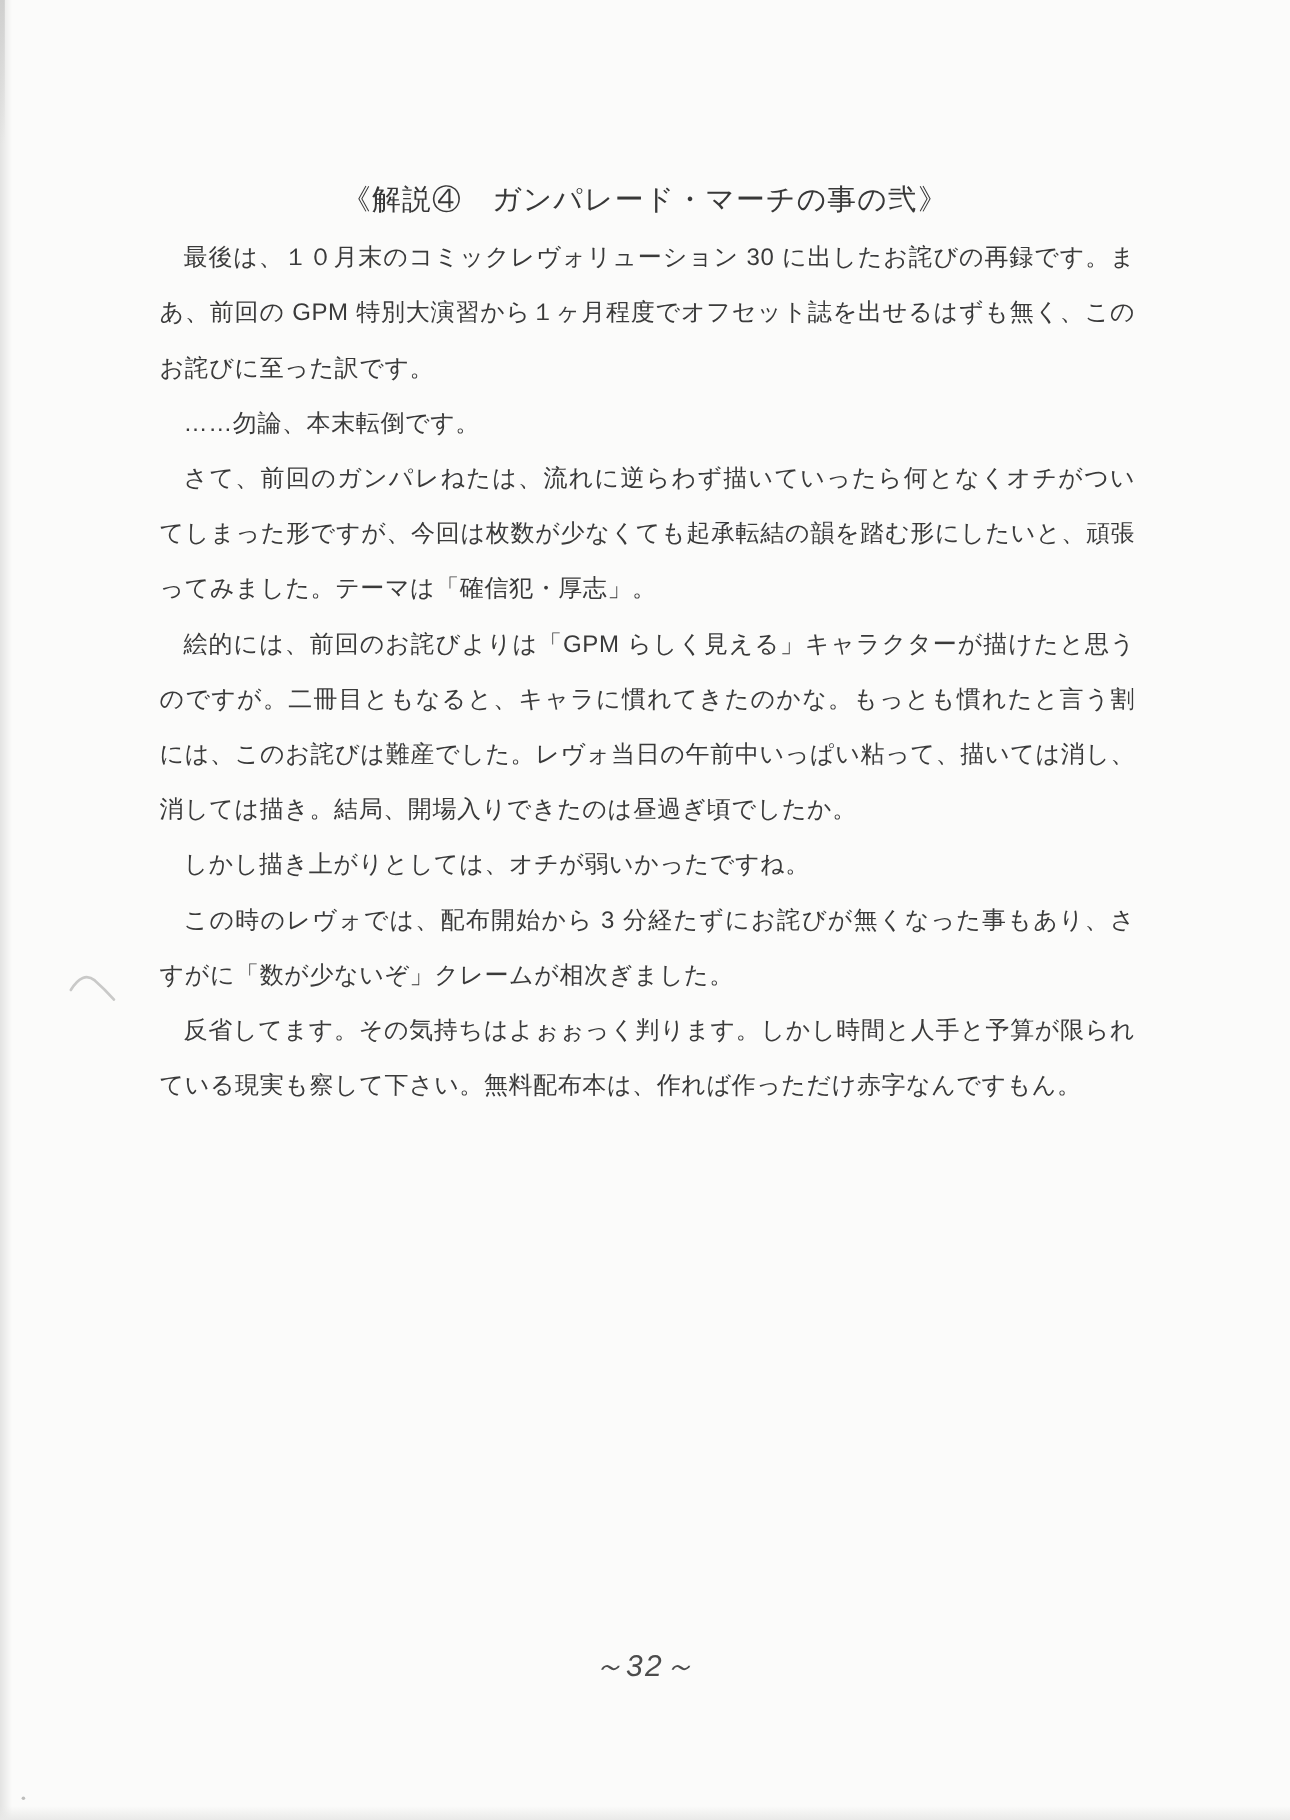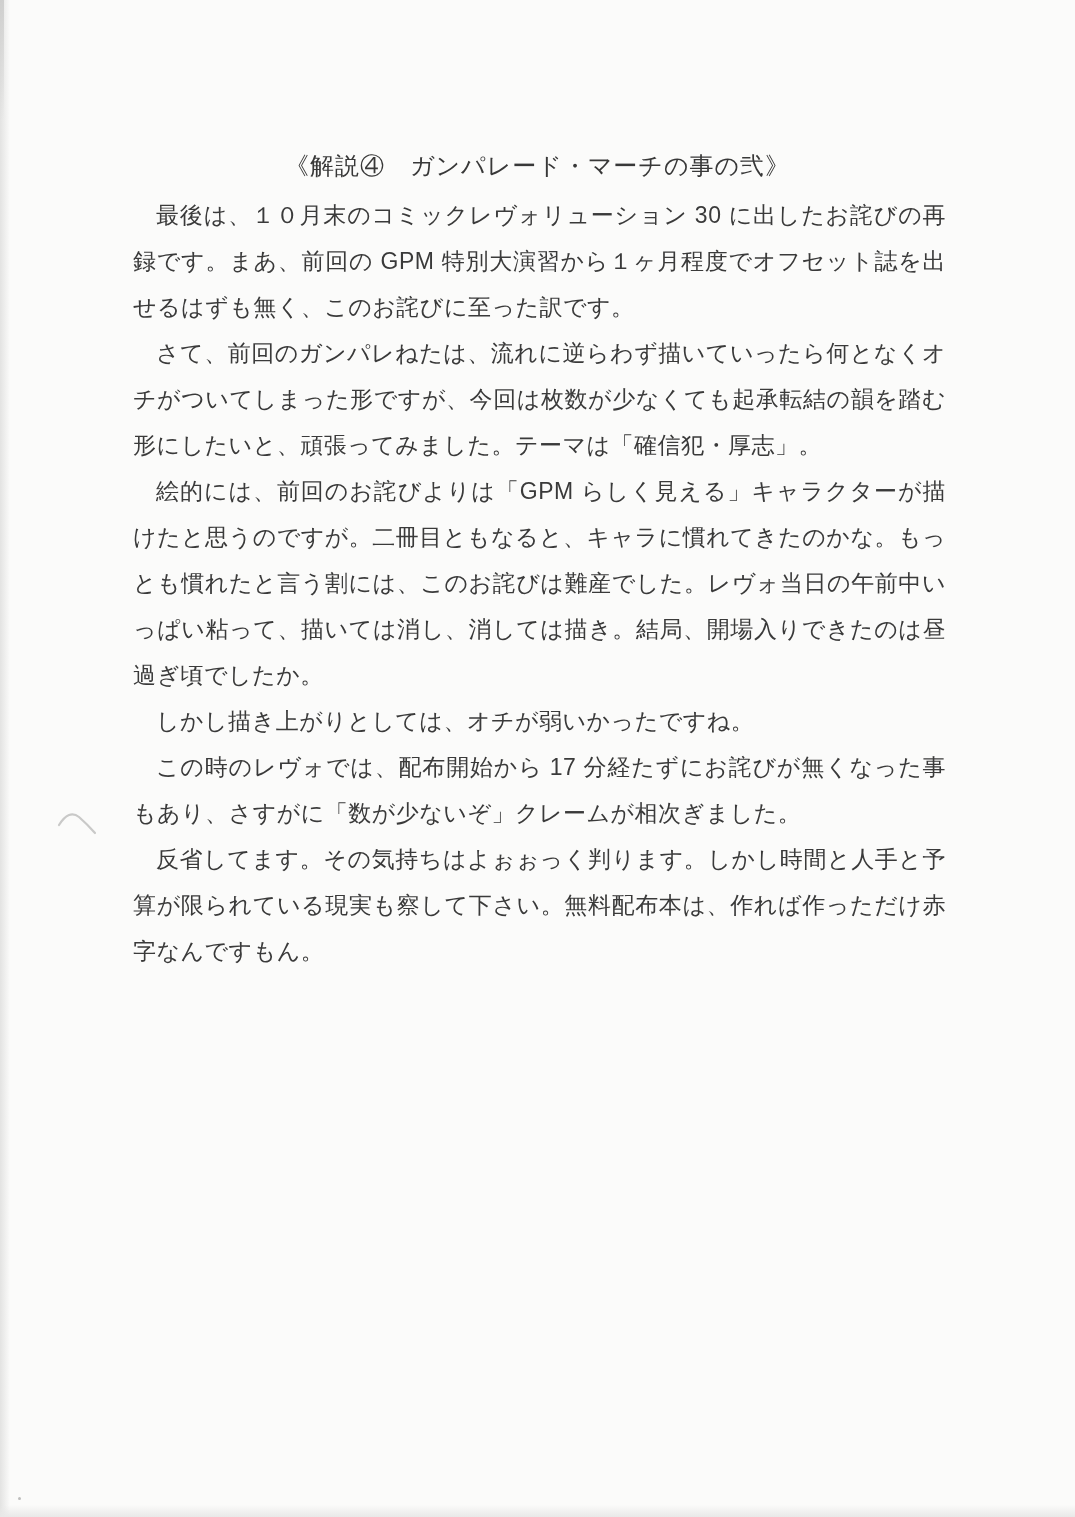--- a/index.html
+++ b/index.html
@@ -61,21 +61,21 @@
     font-weight: 500;
     letter-spacing: 1px;
     color: #383838;
     white-space: nowrap;
   }
   .doc-body {
     position: absolute;
     top: 192px;
     left: 133px;
     width: 813px;
-    font-size: 23px;
+    font-size: 20px;
     line-height: 46px;
     text-align: justify;
     letter-spacing: 0.5px;
     color: #3a3a3a;
   }
   .doc-body p {
     margin: 0;
     text-indent: 1em;
     word-break: break-all;
     overflow-wrap: anywhere;
@@ -103,21 +103,23 @@
 
   <svg class="pencil-mark" viewBox="0 0 52 42" xmlns="http://www.w3.org/2000/svg" aria-hidden="true">
     <path d="M4 22 Q 14 6 24 14 Q 32 21 40 30" fill="none" stroke="#c9c9c8" stroke-width="2.2" stroke-linecap="round"></path>
   </svg>
   <div class="speck"></div>
 
   <div class="doc-title">《解説④　ガンパレード・マーチの事の弐》</div>
 
   <div class="doc-body">
     <p>最後は、１０月末のコミックレヴォリューション 30 に出したお詫びの再録です。まあ、前回の GPM 特別大演習から１ヶ月程度でオフセット誌を出せるはずも無く、このお詫びに至った訳です。</p>
+    <p>……勿論、本末転倒です。</p>
     <p>さて、前回のガンパレねたは、流れに逆らわず描いていったら何となくオチがついてしまった形ですが、今回は枚数が少なくても起承転結の韻を踏む形にしたいと、頑張ってみました。テーマは「確信犯・厚志」。</p>
     <p>絵的には、前回のお詫びよりは「GPM らしく見える」キャラクターが描けたと思うのですが。二冊目ともなると、キャラに慣れてきたのかな。もっとも慣れたと言う割には、このお詫びは難産でした。レヴォ当日の午前中いっぱい粘って、描いては消し、消しては描き。結局、開場入りできたのは昼過ぎ頃でしたか。</p>
     <p>しかし描き上がりとしては、オチが弱いかったですね。</p>
-    <p>この時のレヴォでは、配布開始から 17 分経たずにお詫びが無くなった事もあり、さすがに「数が少ないぞ」クレームが相次ぎました。</p>
+    <p>この時のレヴォでは、配布開始から 3 分経たずにお詫びが無くなった事もあり、さすがに「数が少ないぞ」クレームが相次ぎました。</p>
     <p>反省してます。その気持ちはよぉぉっく判ります。しかし時間と人手と予算が限られている現実も察して下さい。無料配布本は、作れば作っただけ赤字なんですもん。</p>
   </div>
 
+  <div class="page-number">～32～</div>
 
 </div>
 
 </body></html>

